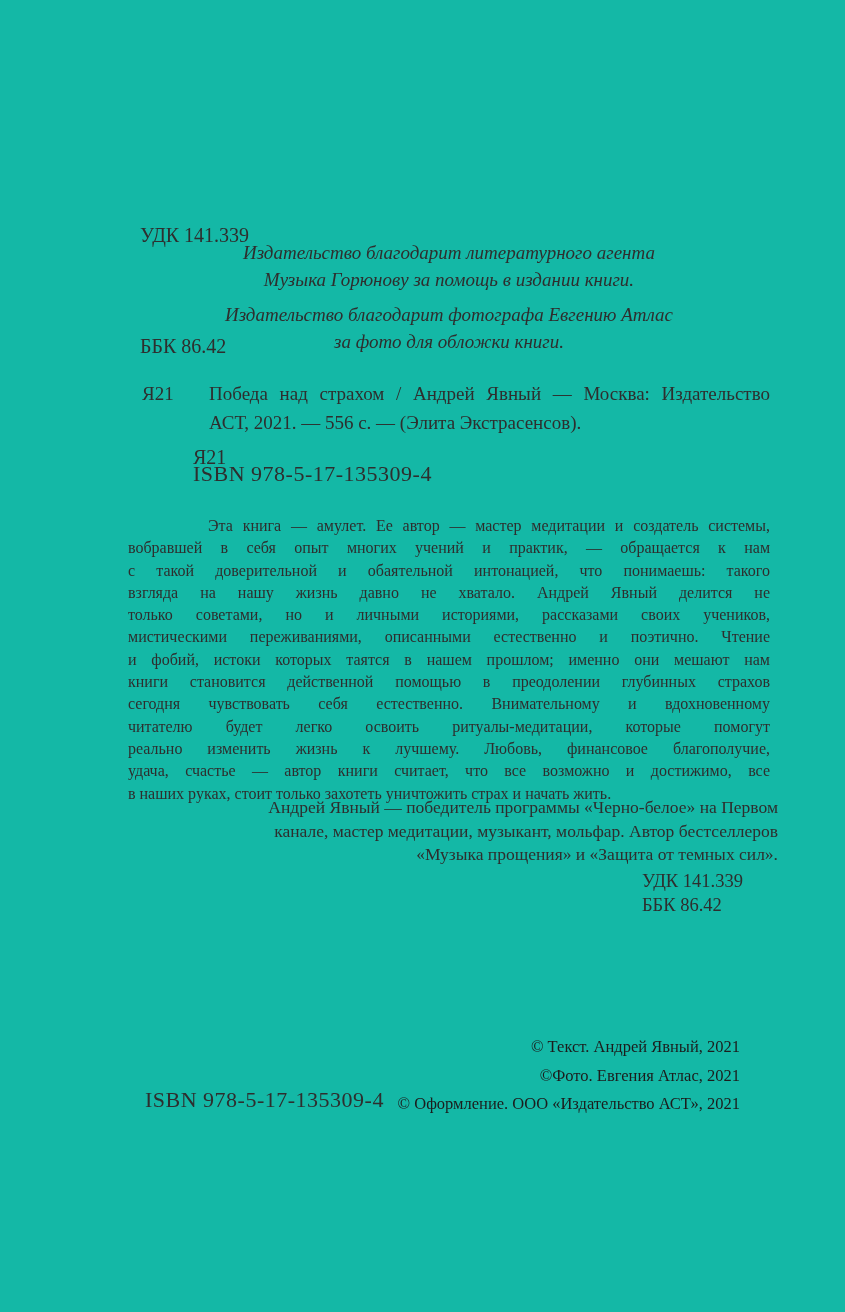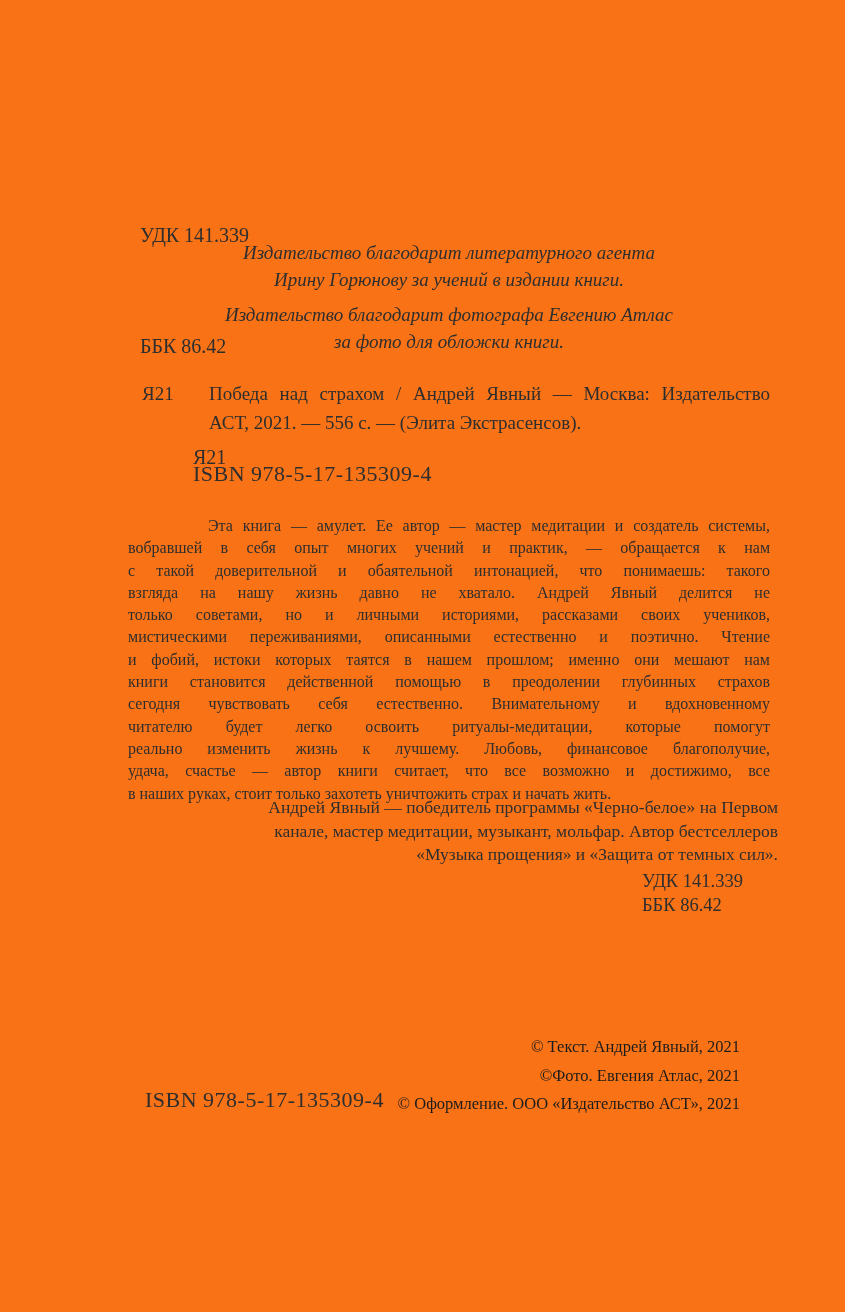--- a/index.html
+++ b/index.html
@@ -1,20 +1,20 @@
 <!DOCTYPE html>
 <html><head>
 <meta charset="utf-8">
 <style>
   html, body { margin: 0; padding: 0; background: #ffffff; }
   .page {
     position: relative;
     width: 845px;
     height: 1312px;
-    background: #f97316;
+    background: #14b8a6;
     color: #2e2e2e;
     font-family: "Liberation Serif", "DejaVu Serif", serif;
     overflow: hidden;
   }
 
   
   .header-codes {
     position: absolute;
     left: 140px;
     top: 143px;
@@ -121,21 +121,21 @@
 
   <div class="header-codes">
     <div>УДК 141.339</div>
     <div>ББК 86.42</div>
     <div class="author-sign">Я21</div>
   </div>
 
   <div class="acks">
     <div class="para">
       <div>Издательство благодарит литературного агента</div>
-      <div>Ирину Горюнову за учений в издании книги.</div>
+      <div>Музыка Горюнову за помощь в издании книги.</div>
     </div>
     <div class="para">
       <div>Издательство благодарит фотографа Евгению Атлас</div>
       <div>за фото для обложки книги.</div>
     </div>
   </div>
 
   <div class="catalog">
     <div class="code">Я21</div>
     <div class="entry">

